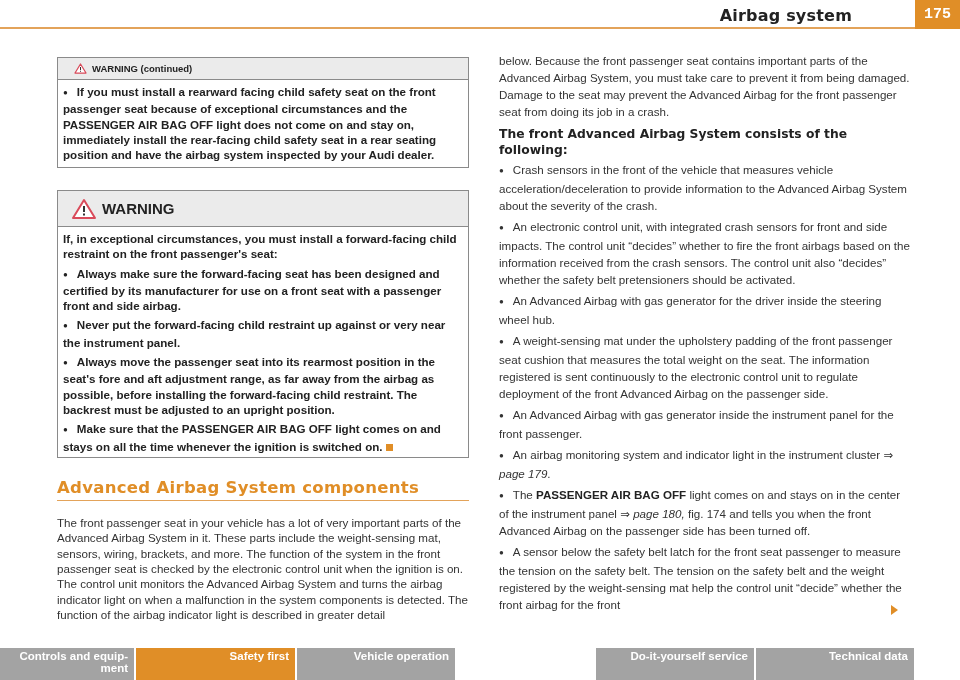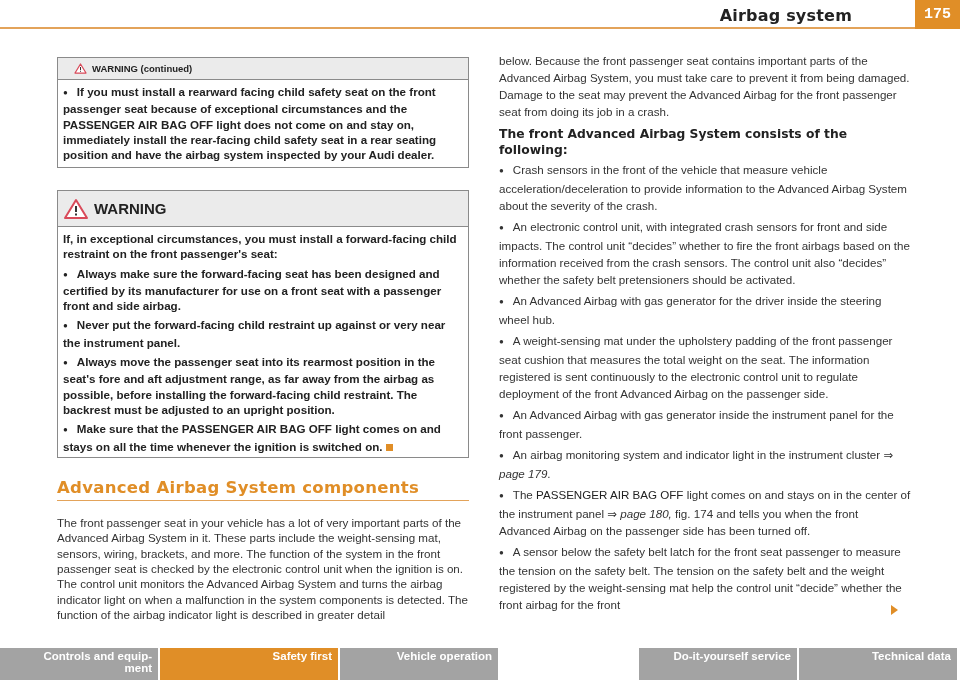--- a/index.html
+++ b/index.html
@@ -28,21 +28,21 @@
 
   .warn-box {
     border: 1px solid #8a8a8a; box-sizing: border-box;
     font-weight: bold; color: #222; font-size: 11.6px; line-height: 15.3px;
   }
   .warn-head {
     background: #ebebeb; border-bottom: 1px solid #8a8a8a;
     display: flex; align-items: center;
   }
   .warn-head.small { height: 21px; padding-left: 16px; font-size: 9.5px; }
-  .warn-head.large { height: 35px; padding-left: 5px; font-size: 15px; margin-top: 0; text-align: right; }
+  .warn-head.large { height: 35px; padding-left: 13px; font-size: 15px; margin-top: 0; text-align: right; }
   .warn-head svg { margin-right: 5px; }
   .warn-body { padding: 4px 5px 3px 5px; }
   .warn-body p { margin: 0 0 4px 0; }
   .warn-body p:last-child { margin-bottom: 0; }
   .bullet::before { content: "\25CF"; font-size: 8px; margin-right: 9px; position: relative; top: -1px; }
   .end-mark { display: inline-block; width: 7px; height: 7px; background: #e08e27; margin-left: 3px; }
 
   .section-title {
     margin-top: 20px; color: #e08e27; font-size: 16.5px; font-weight: bold;
     font-family: "DejaVu Sans", sans-serif; letter-spacing: 0.3px;
@@ -50,21 +50,21 @@
   }
   .body-text { font-size: 11.6px; line-height: 15.4px; color: #333; margin: 0; }
   .body-text.gap { margin-top: 14px; }
 
   .right-col p { margin: 0 0 4px 0; font-size: 11.6px; line-height: 17px; color: #333; }
   .sub-head {
     font-family: "DejaVu Sans", sans-serif; font-weight: bold; font-size: 12.3px;
     line-height: 15.5px; color: #222; margin: 7px 0 3px 0;
   }
   .ref { font-style: italic; }
-  .strong { font-weight: normal; color: #222; }
+  .strong { font-weight: bold; color: #222; }
   .continue-arrow {
     position: absolute; left: 891px; top: 605px; width: 0; height: 0;
     border-top: 5px solid transparent; border-bottom: 5px solid transparent;
     border-left: 7px solid #e08e27;
   }
 
   .tab-bar { position: absolute; left: 0; top: 648px; width: 960px; height: 32px; display: flex; }
   .tab {
     flex: 0 0 auto; height: 32px; box-sizing: border-box;
     background: #a3a3a3; color: #fff; font-weight: bold; font-size: 11.5px;
@@ -114,37 +114,37 @@
     </div>
   </div>
 
   <div class="section-title">Advanced Airbag System components</div>
   <p class="body-text gap">The front passenger seat in your vehicle has a lot of very important parts of the Advanced Airbag System in it. These parts include the weight-sensing mat, sensors, wiring, brackets, and more. The function of the system in the front passenger seat is checked by the electronic control unit when the ignition is on. The control unit monitors the Advanced Airbag System and turns the airbag indicator light on when a malfunction in the system components is detected. The function of the airbag indicator light is described in greater detail</p>
 </div>
 
 <div class="right-col">
   <p>below. Because the front passenger seat contains important parts of the Advanced Airbag System, you must take care to prevent it from being damaged. Damage to the seat may prevent the Advanced Airbag for the front passenger seat from doing its job in a crash.</p>
   <div class="sub-head">The front Advanced Airbag System consists of the following:</div>
-  <p class="bullet">Crash sensors in the front of the vehicle that measure vehicle acceleration/deceleration to provide information to the Advanced Airbag System about the severity of the crash.</p>
+  <p class="bullet">Crash sensors in the front of the vehicle that measures vehicle acceleration/deceleration to provide information to the Advanced Airbag System about the severity of the crash.</p>
   <p class="bullet">An electronic control unit, with integrated crash sensors for front and side impacts. The control unit “decides” whether to fire the front airbags based on the information received from the crash sensors. The control unit also “decides” whether the safety belt pretensioners should be activated.</p>
   <p class="bullet">An Advanced Airbag with gas generator for the driver inside the steering wheel hub.</p>
   <p class="bullet">A weight-sensing mat under the upholstery padding of the front passenger seat cushion that measures the total weight on the seat. The information registered is sent continuously to the electronic control unit to regulate deployment of the front Advanced Airbag on the passenger side.</p>
   <p class="bullet">An Advanced Airbag with gas generator inside the instrument panel for the front passenger.</p>
   <p class="bullet"><span>An airbag monitoring system and indicator light in the instrument cluster</span> <span>⇒</span> <span class="ref">page 179</span><span>.</span></p>
   <p class="bullet"><span>The</span> <span class="strong">PASSENGER AIR BAG OFF</span> <span>light comes on and stays on in the center of the instrument panel</span> <span>⇒</span> <span class="ref">page 180,</span> <span>fig. 174 and tells you when the front Advanced Airbag on the passenger side has been turned off.</span></p>
   <p class="bullet">A sensor below the safety belt latch for the front seat passenger to measure the tension on the safety belt. The tension on the safety belt and the weight registered by the weight-sensing mat help the control unit “decide” whether the front airbag for the front</p>
 </div>
 <div class="continue-arrow"></div>
 
 <div class="tab-bar">
-  <div class="tab" style="width:160px;">
+  <div class="tab" style="width:136px;">
       <div>Controls and equip-</div>
       <div>ment</div>
     </div>
-  <div class="tab active" style="width:180px;">
+  <div class="tab active" style="width:161px;">
       <div>Safety first</div>
     </div>
   <div class="tab" style="width:160px;">
       <div>Vehicle operation</div>
     </div>
   <div class="tab" style="width:139px;margin-top:44px;">
       <div>Vehicle care</div>
     </div>
   <div class="tab" style="width:160px;">
       <div>Do-it-yourself service</div>

